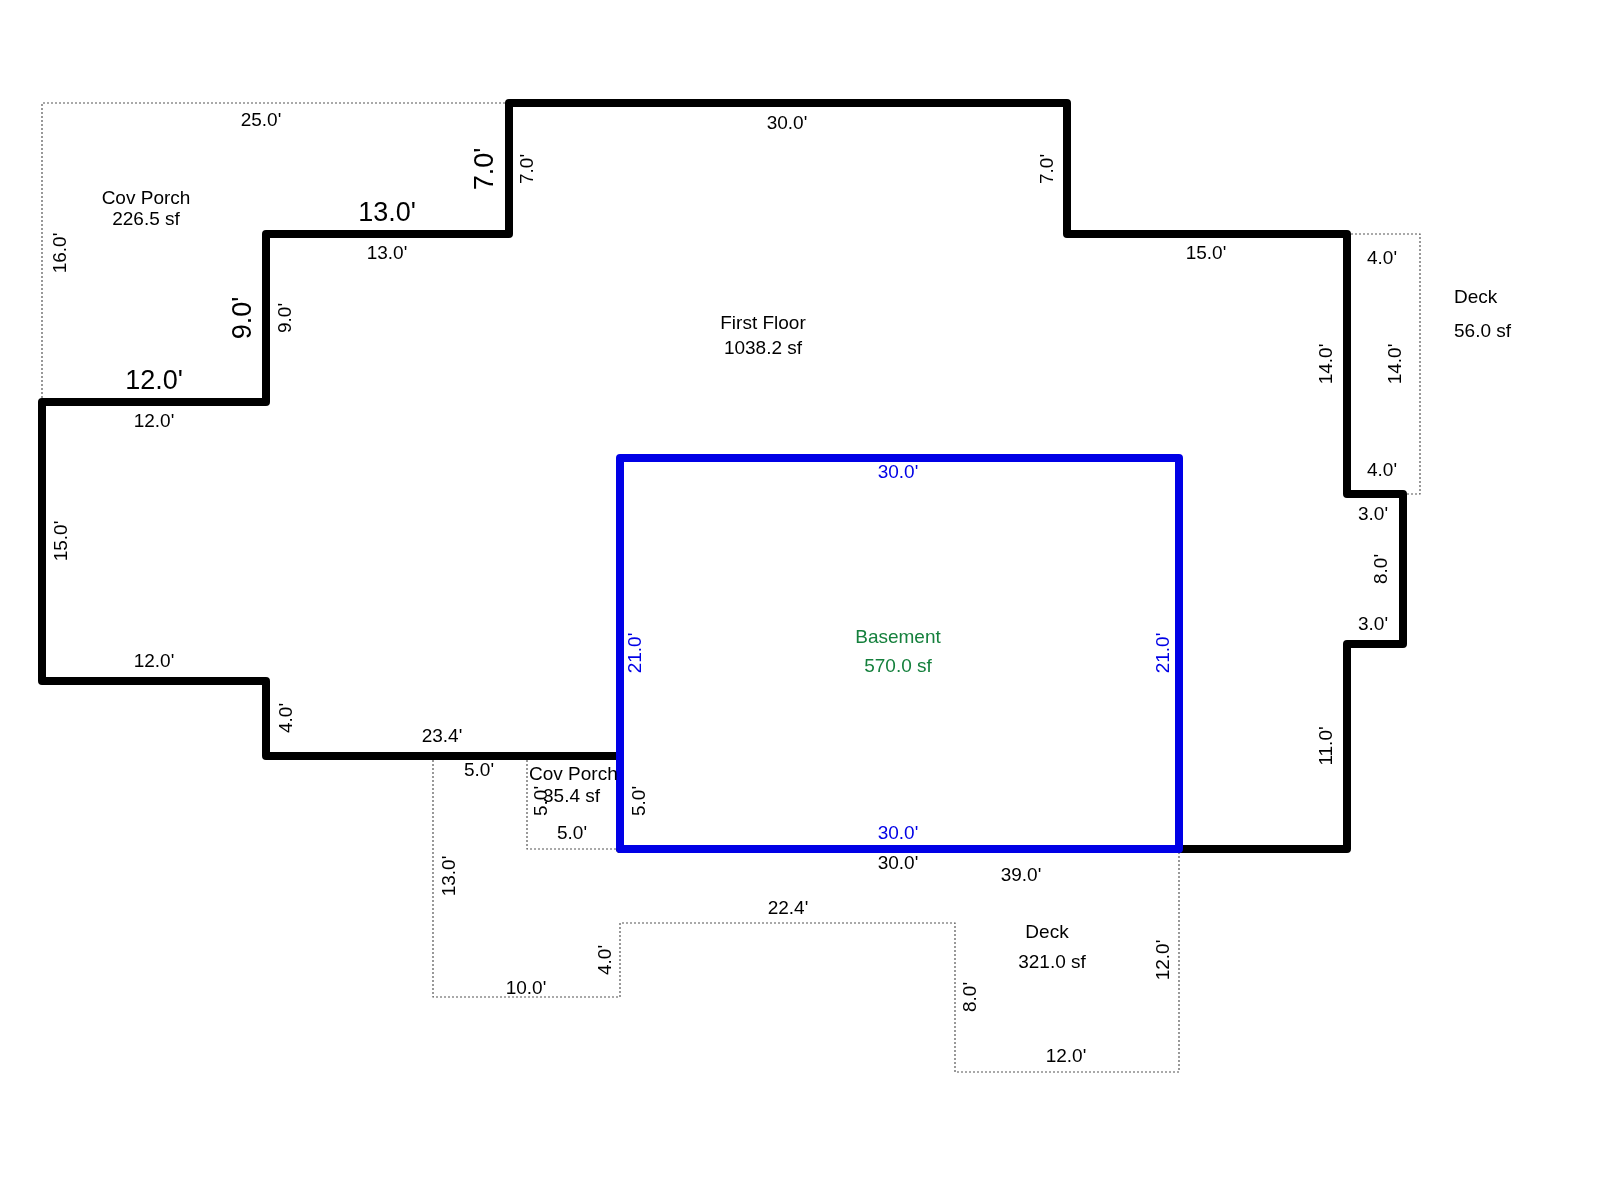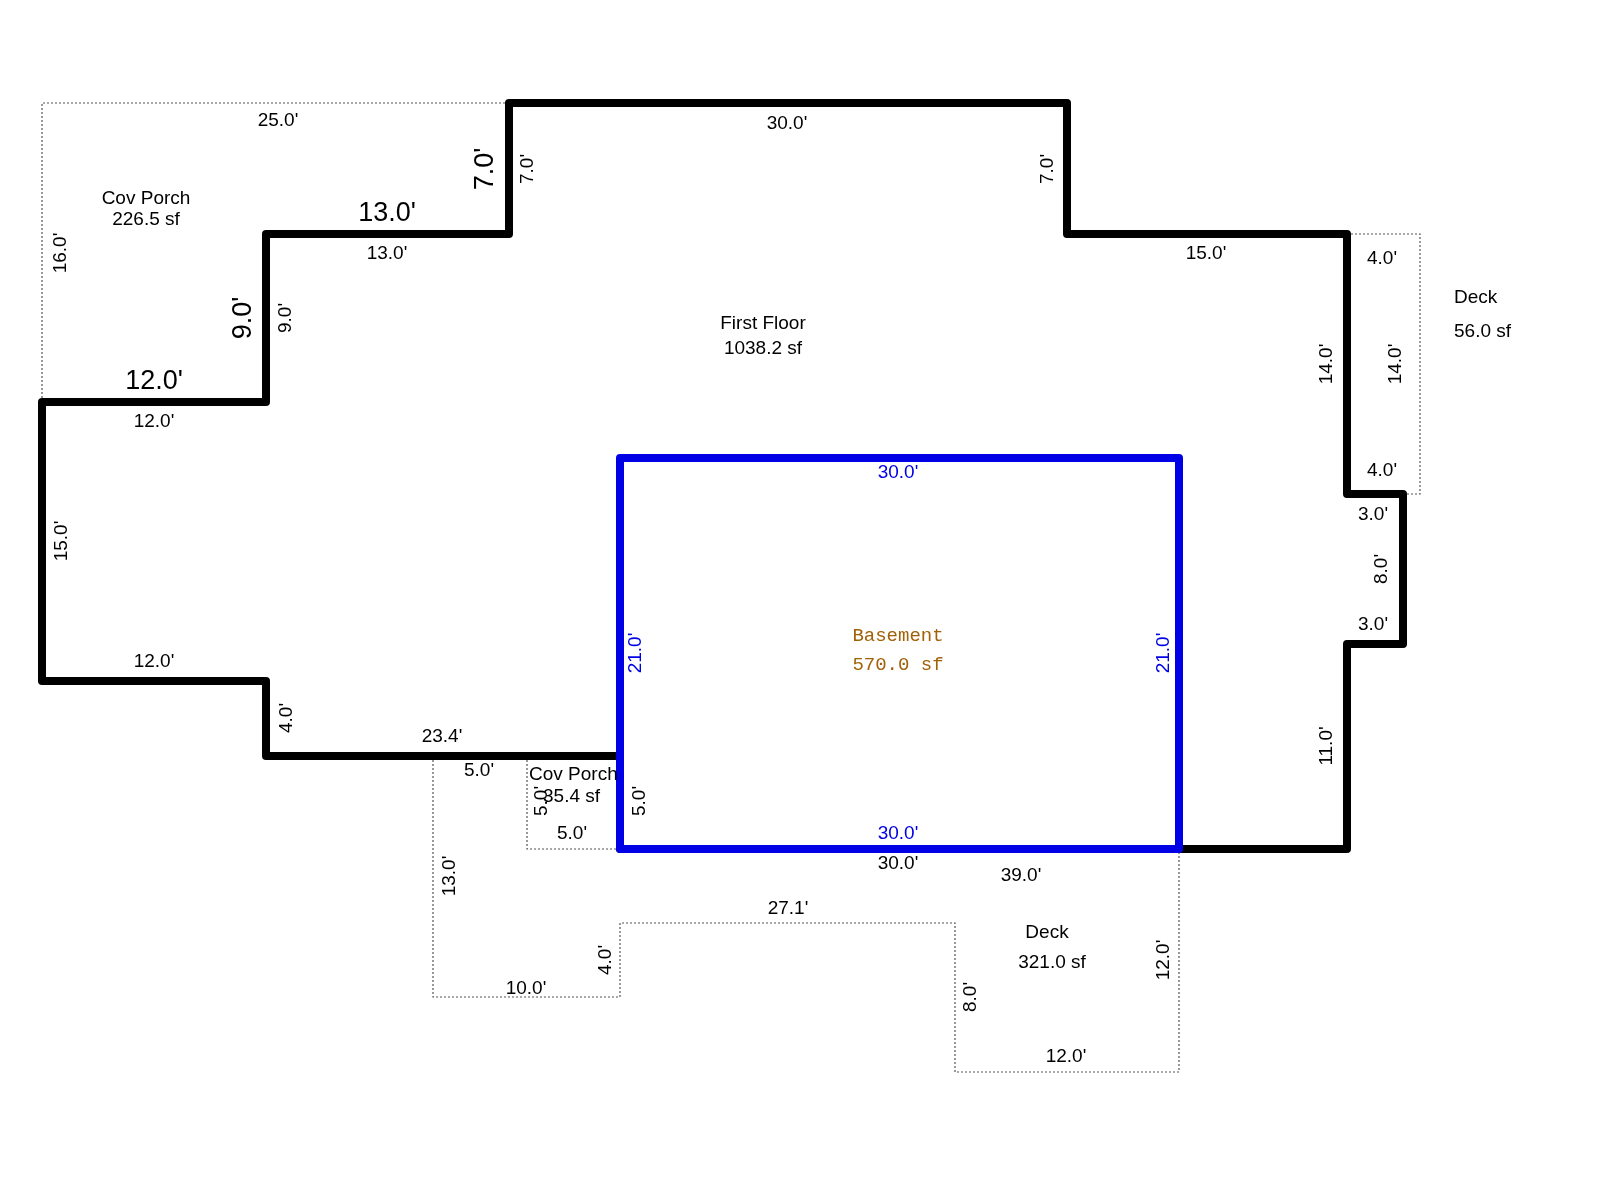--- a/index.html
+++ b/index.html
@@ -4,21 +4,21 @@
 <style>
   html, body { margin:0; padding:0; background:#ffffff; }
   body { width:1600px; height:1200px; position:relative; overflow:hidden;
          font-family:"Liberation Sans", sans-serif; }
   svg { position:absolute; left:0; top:0; }
   .lbl { position:absolute; white-space:nowrap; color:#000; font-size:19px; line-height:1; transform:translate(-50%,-50%); }
   .lbl.big { font-size:27px; }
   .lbl.blue { color:#0000e6; }
   .lbl.rot { transform:translate(-50%,-50%) rotate(-90deg); }
   .area { position:absolute; text-align:center; color:#000; font-size:19px; line-height:1.3; transform:translate(-50%,-50%); white-space:nowrap; }
-  .area.blue { color:#a16207;font-family:Liberation Mono, monospace; }
+  .area.blue { color:#15803d; }
   .area.left { text-align:left; transform:translate(0,-50%); }
   .area .sf { display:block; }
 </style>
 </head>
 <body>
 
 <svg width="1600" height="1200" viewBox="0 0 1600 1200">
 
   <g fill="none" stroke="#555" stroke-width="1.2" stroke-dasharray="2,2">
     <polyline points="42,402 42,103 509,103"></polyline>
@@ -50,40 +50,40 @@
 </div>
 <div class="area left" style="left:1454px;top:314px;line-height:1.8;">
   <span>Deck</span>
   <span class="sf">56.0 sf</span>
 </div>
 <div class="area" style="left:1052px;top:947px;line-height:1.6;">
   <span style="margin-right:10px;">Deck</span>
   <span class="sf">321.0 sf</span>
 </div>
 
-<span class="lbl" style="left:278px;top:119px;">25.0'</span>
+<span class="lbl" style="left:261px;top:119px;">25.0'</span>
 <span class="lbl big" style="left:387px;top:212px;">13.0'</span>
 <span class="lbl" style="left:387px;top:252px;">13.0'</span>
 <span class="lbl" style="left:787px;top:122px;">30.0'</span>
 <span class="lbl" style="left:1206px;top:252px;">15.0'</span>
 <span class="lbl big" style="left:154px;top:380px;">12.0'</span>
 <span class="lbl" style="left:154px;top:420px;">12.0'</span>
 <span class="lbl" style="left:154px;top:660px;">12.0'</span>
 <span class="lbl" style="left:442px;top:735px;">23.4'</span>
 <span class="lbl" style="left:1382px;top:257px;">4.0'</span>
 <span class="lbl" style="left:1382px;top:469px;">4.0'</span>
 <span class="lbl" style="left:1373px;top:513px;">3.0'</span>
 <span class="lbl" style="left:1373px;top:623px;">3.0'</span>
 <span class="lbl blue" style="left:898px;top:471px;">30.0'</span>
 <span class="lbl blue" style="left:898px;top:832px;">30.0'</span>
 <span class="lbl" style="left:898px;top:862px;">30.0'</span>
 <span class="lbl" style="left:1021px;top:874px;">39.0'</span>
 <span class="lbl" style="left:479px;top:769px;">5.0'</span>
 <span class="lbl" style="left:572px;top:832px;">5.0'</span>
-<span class="lbl" style="left:788px;top:907px;">27.1'</span>
+<span class="lbl" style="left:788px;top:907px;">22.4'</span>
 <span class="lbl" style="left:526px;top:987px;">10.0'</span>
 <span class="lbl" style="left:1066px;top:1055px;">12.0'</span>
 
 <span class="lbl rot" style="left:59px;top:253px;">16.0'</span>
 <span class="lbl rot big" style="left:484px;top:169px;">7.0'</span>
 <span class="lbl rot" style="left:526px;top:169px;">7.0'</span>
 <span class="lbl rot" style="left:1046px;top:169px;">7.0'</span>
 <span class="lbl rot big" style="left:242px;top:318px;">9.0'</span>
 <span class="lbl rot" style="left:284px;top:318px;">9.0'</span>
 <span class="lbl rot" style="left:60px;top:541px;">15.0'</span>

